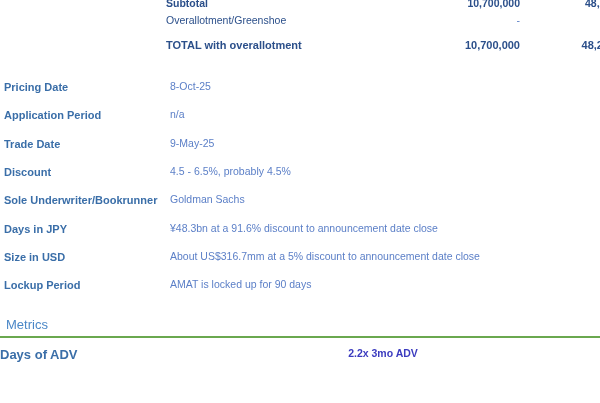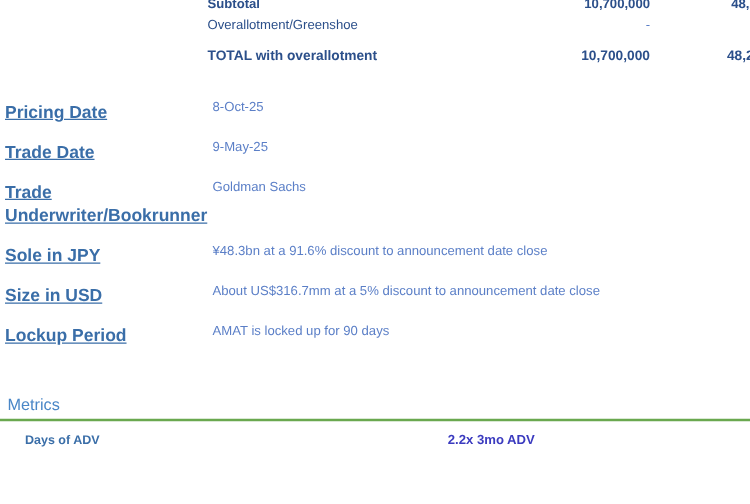--- a/index.html
+++ b/index.html
@@ -66,54 +66,53 @@
   }
   .kv td {
     padding: 7px 0 7px 0;
     vertical-align: top;
     line-height: 1.3;
   }
   .kv .k {
     width: 166px;
     font-weight: bold;
     color: #3a6ea8;
-    font-size: 14px;
+    font-size: 11px;
     padding-left: 4px;
-    text-decoration: underline;
   }
   .kv .v {
     color: #5b7fc7;
     font-size: 10.5px;
     margin-top: 44px;
   }
 
   
   .section-head {
-    margin-top: 28px;
+    margin-top: 14px;
     padding: 4px 0 4px 6px;
     font-size: 13px;
     color: #4a87c7;
     border-bottom: 2px solid #6aa84f;
   }
   .metrics-table {
     width: 100%;
     border-collapse: collapse;
     table-layout: fixed;
   }
   .metrics-table td {
     padding: 9px 0 7px 0;
     vertical-align: top;
     line-height: 1.3;
   }
   .metrics-table .k {
     width: 166px;
     font-weight: bold;
     color: #3a6ea8;
-    font-size: 10px;
-    padding-left: 20px;
+    font-size: 13px;
+    padding-left: 0;
   }
   .metrics-table .v {
     color: #3b3bbf;
     font-size: 10.5px;
     font-weight: bold;
     text-align: center;
   }
   .dash { color: #5b7fc7; }
 </style>
 </head>
@@ -153,29 +152,37 @@
   </tbody>
     </table>
 
   <table class="kv">
     <tbody>
         <tr>
       <td class="k">Pricing Date</td>
       <td class="v">8-Oct-25</td>
     </tr>
     <tr>
+      <td class="k">Application Period</td>
+      <td class="v">n/a</td>
+    </tr>
+    <tr>
       <td class="k">Trade Date</td>
       <td class="v">9-May-25</td>
     </tr>
     <tr>
-      <td class="k">Trade Underwriter/Bookrunner</td>
+      <td class="k">Discount</td>
+      <td class="v">4.5 - 6.5%, probably 4.5%</td>
+    </tr>
+    <tr>
+      <td class="k">Sole Underwriter/Bookrunner</td>
       <td class="v">Goldman Sachs</td>
     </tr>
     <tr>
-      <td class="k">Sole in JPY</td>
+      <td class="k">Days in JPY</td>
       <td class="v">¥48.3bn at a 91.6% discount to announcement date close</td>
     </tr>
     <tr>
       <td class="k">Size in USD</td>
       <td class="v">About US$316.7mm at a 5% discount to announcement date close</td>
     </tr>
     <tr>
       <td class="k">Lockup Period</td>
       <td class="v">AMAT is locked up for 90 days</td>
     </tr>

